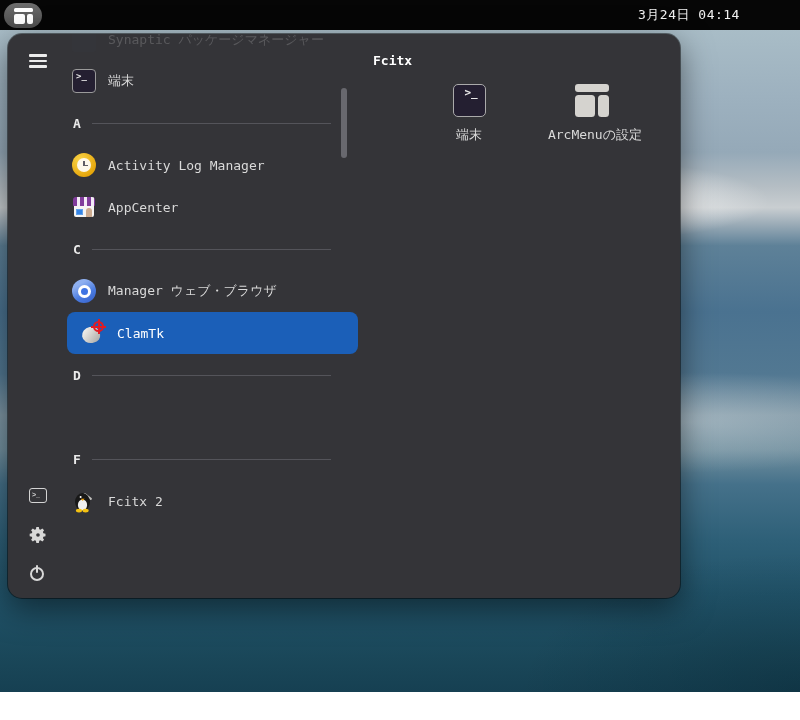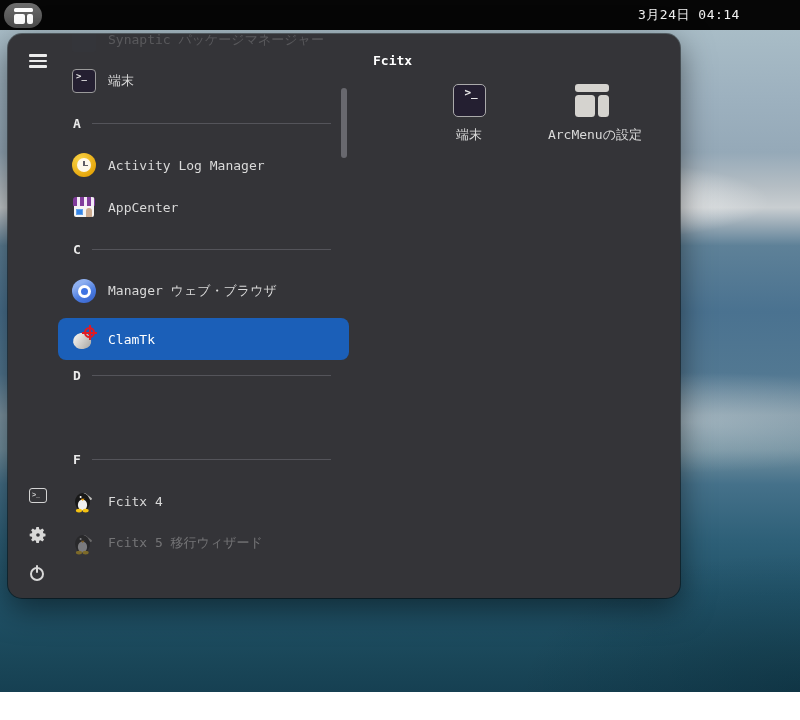--- a/index.html
+++ b/index.html
@@ -239,21 +239,21 @@
       </div>
 
       <div class="row" style="top:236px;">
         <span class="ico chromium-ico">
             <span class="ring"></span>
             <span class="core"></span>
           </span>
         <span class="lbl">Manager ウェブ・ブラウザ</span>
       </div>
 
-      <div class="row selected" style="top:284px;">
+      <div class="row selected" style="top:278px;margin-left:9px;">
         <span class="ico clamtk-ico">
             <span class="shell"></span>
             <span class="cross"></span>
           </span>
         <span class="lbl">ClamTk</span>
       </div>
 
       <div class="sec" style="top:320px;">
         <span>D</span>
           <span class="line"></span>
@@ -270,37 +270,23 @@
           <svg width="24" height="24" viewBox="0 0 24 24">
             <rect x="12.5" y="3.5" width="10" height="2.2" rx="1.1" transform="rotate(38 12.5 3.5)" fill="#c0bfbc"></rect>
             <ellipse cx="10.5" cy="13" rx="7.5" ry="9" fill="#181818"></ellipse>
             <ellipse cx="10.5" cy="16" rx="4.6" ry="5.6" fill="#efefef"></ellipse>
             <circle cx="8.6" cy="8" r="1" fill="#ffffff"></circle>
             <polygon points="8.8,9.8 12.6,9.8 10.7,12" fill="#f5a50a"></polygon>
             <ellipse cx="7" cy="21.6" rx="3.1" ry="1.9" fill="#f5c211"></ellipse>
             <ellipse cx="13.6" cy="21.6" rx="3.1" ry="1.9" fill="#f5c211"></ellipse>
           </svg>
         </span>
-        <span class="lbl">Fcitx 4</span>
-      </div>
-
-      <div class="row dimmed" style="top:488px;">
-        <span class="ico">
-          <svg width="24" height="24" viewBox="0 0 24 24">
-            <rect x="12.5" y="3.5" width="10" height="2.2" rx="1.1" transform="rotate(38 12.5 3.5)" fill="#c0bfbc"></rect>
-            <ellipse cx="10.5" cy="13" rx="7.5" ry="9" fill="#181818"></ellipse>
-            <ellipse cx="10.5" cy="16" rx="4.6" ry="5.6" fill="#efefef"></ellipse>
-            <circle cx="8.6" cy="8" r="1" fill="#ffffff"></circle>
-            <polygon points="8.8,9.8 12.6,9.8 10.7,12" fill="#f5a50a"></polygon>
-            <ellipse cx="7" cy="21.6" rx="3.1" ry="1.9" fill="#f5c211"></ellipse>
-            <ellipse cx="13.6" cy="21.6" rx="3.1" ry="1.9" fill="#f5c211"></ellipse>
-          </svg>
-        </span>
-        <span class="lbl">Fcitx 5 移行ウィザード</span>
-      </div>
+        <span class="lbl">Fcitx 2</span>
+      </div>
+
     </div>
 
     <div class="scroll-thumb"></div>
 
 
     <div class="pinned-header">Fcitx</div>
 
     <div class="pin-item pin-term">
       <span class="pin-ico">
           <span class="term-ico big" style="display:inline-block;">&gt;_</span>

